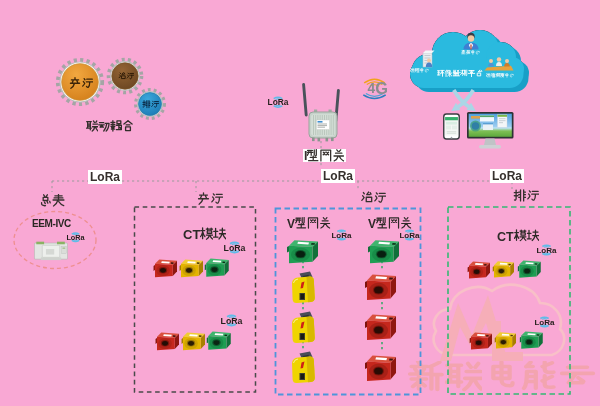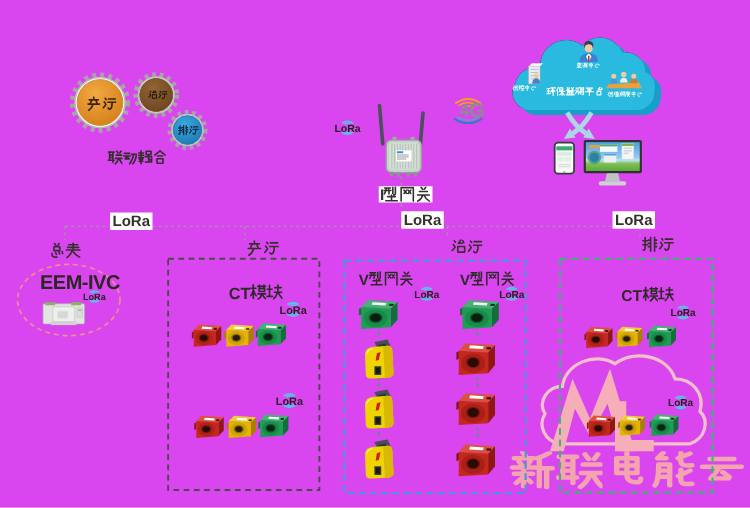--- a/index.html
+++ b/index.html
@@ -1,14 +1,14 @@
 <!DOCTYPE html>
 <html><head><meta charset="utf-8"><style>
 html,body{margin:0;padding:0}
-#c{position:relative;width:600px;height:406px;background:#d946ef;font-family:"Liberation Sans",sans-serif;overflow:hidden}
+#c{position:relative;width:600px;height:406px;background:#f9a8d4;font-family:"Liberation Sans",sans-serif;overflow:hidden}
 .abs{position:absolute}
 svg{overflow:visible;display:block}
 .zh{position:absolute;stroke:currentColor;fill:none;stroke-width:9;stroke-linecap:round;stroke-linejoin:round}
 .zh text{stroke:none;fill:currentColor;font-weight:bold;font-family:"Liberation Sans",sans-serif}
 .lat{position:absolute;font-weight:bold;color:#35302d}
 </style></head><body>
 <div id="c">
 <svg width="0" height="0" style="position:absolute">
 <defs>
 <symbol id="zchan" viewBox="0 0 100 100">
@@ -408,21 +408,21 @@
 <rect x="31.5" y="3.8" width="9.5" height="12.5" fill="#F4F6F8" stroke="#d0d6da" stroke-width=".4"></rect>
 <rect x="31.5" y="3.8" width="9.5" height="2" fill="#7AB648"></rect>
 <rect x="33" y="7" width="6.5" height="1.2" fill="#cfd6da"></rect>
 <rect x="33" y="9" width="6.5" height="1.2" fill="#cfd6da"></rect>
 <rect x="33" y="11" width="4" height="1.2" fill="#cfd6da"></rect>
 <rect x="17" y="12" width="10" height="7" fill="#EDF2F5" opacity=".95"></rect>
 <rect x="17" y="12" width="10" height="1.4" fill="#5A9FD4"></rect>
 <polygon points="19.5,27.5 28.5,27.5 30,34 18,34" fill="#BFC3C6"></polygon>
 <rect x="13" y="34" width="22" height="3.4" rx="1.7" fill="#CDD1D4"></rect>
 </svg>
-<div class="lat" style="left:32px;top:218px;font-size:16px;letter-spacing:-0.4px;color:#2b2724;z-index:3">EEM-IVC</div>
+<div class="lat" style="left:32px;top:218px;font-size:10px;letter-spacing:-0.4px;color:#2b2724;z-index:3">EEM-IVC</div>
 <svg class="abs" style="left:65px;top:230.5px;z-index:3" width="21" height="12.5" viewBox="0 0 30 18">
       <use href="#lolo"></use>
     </svg>
 <svg class="abs" style="left:33px;top:238px;z-index:3" width="36" height="23" viewBox="0 0 38 25">
       <use href="#plc"></use>
     </svg>
 <div class="lat" style="left:183px;top:227px;font-size:13px;color:#2e2a28;z-index:3">CT<svg class="zh" style="position:static;display:inline-block;vertical-align:-1px;color:#2e2a28;stroke-width:10" width="26" height="13" viewBox="0 0 200 100">
         <use href="#zmo" width="100" height="100"></use>
         <use href="#zkuai" width="100" height="100" x="100"></use>
       </svg></div>

